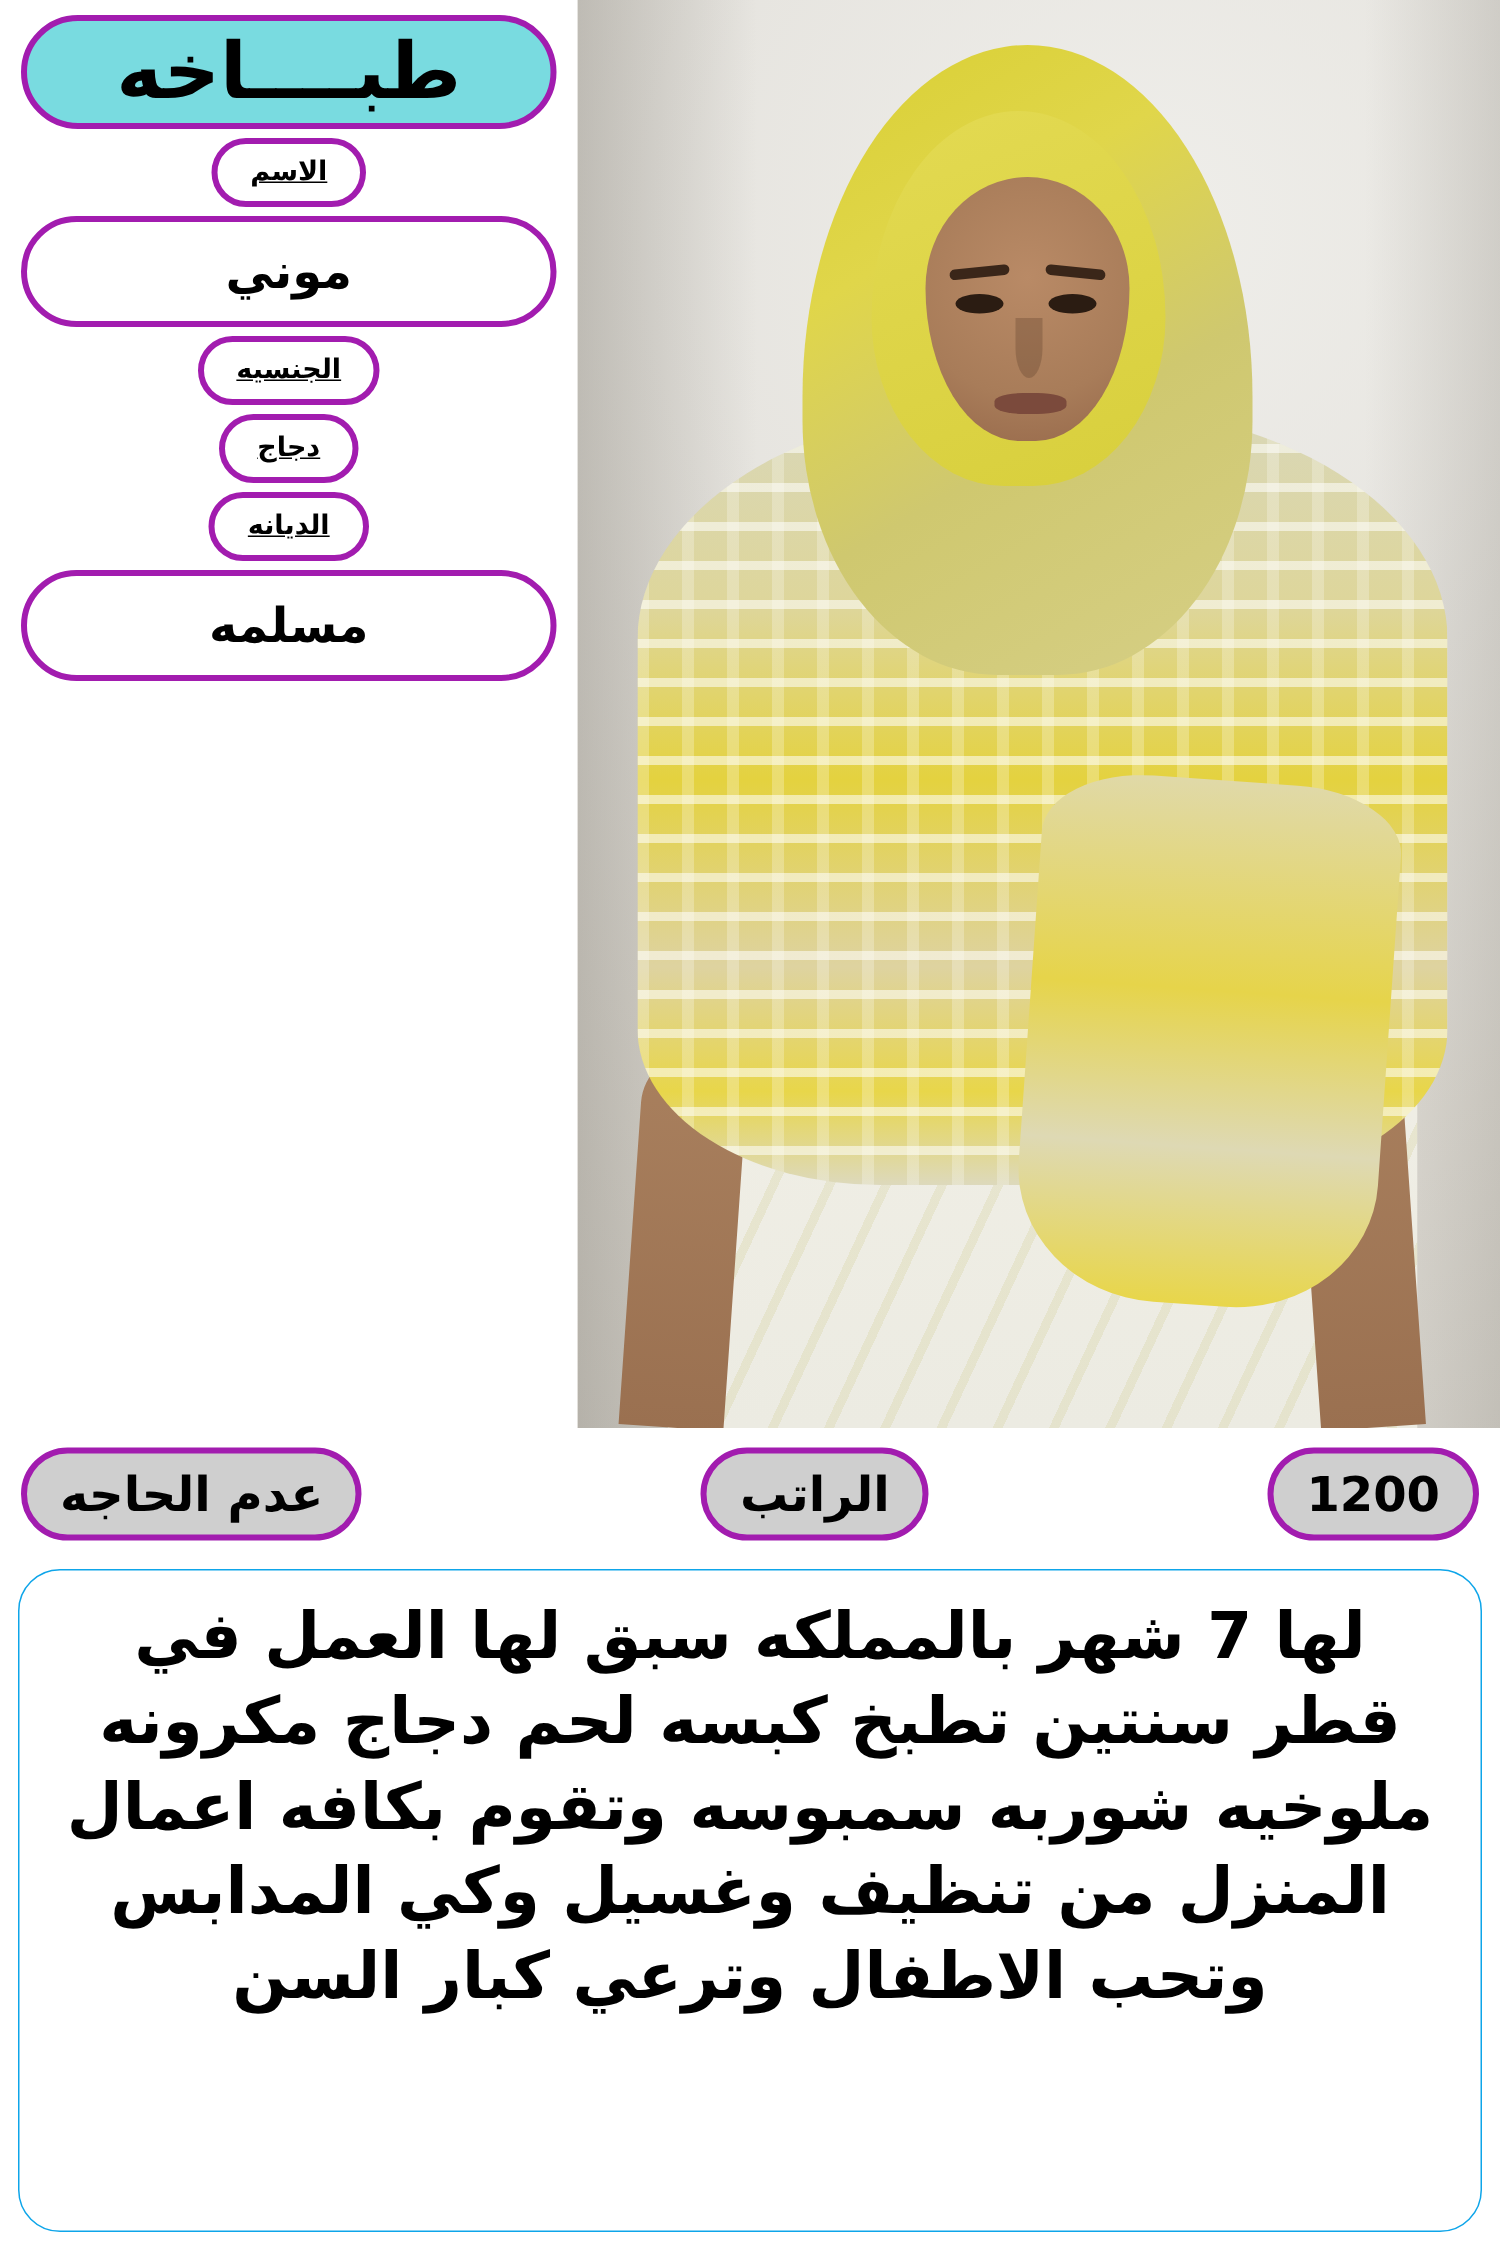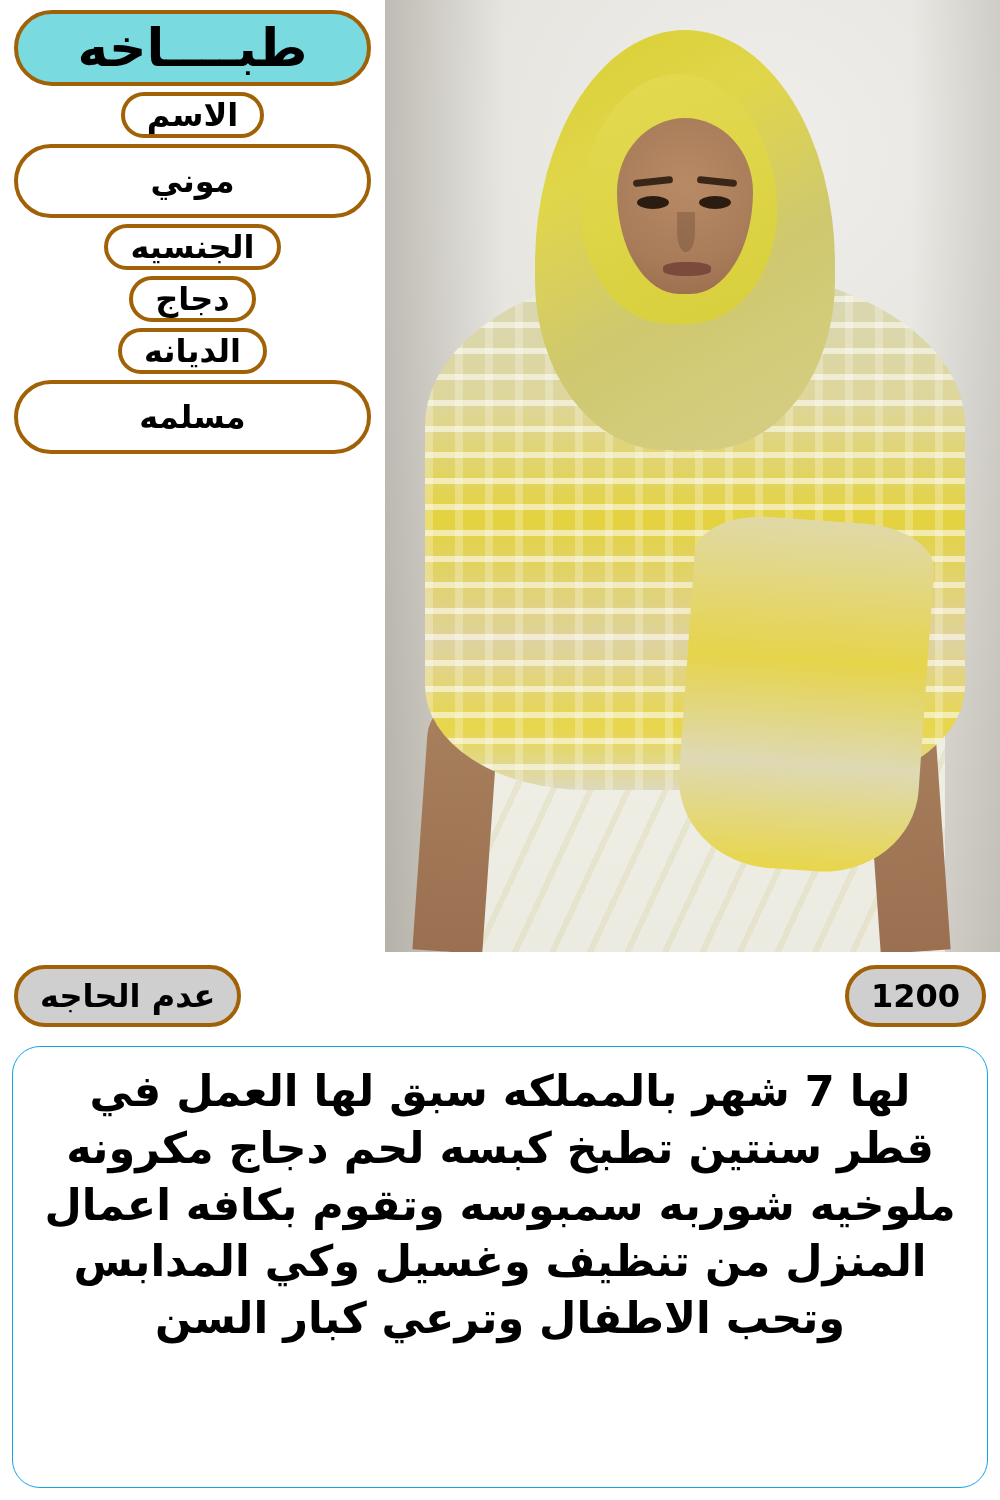--- a/index.html
+++ b/index.html
@@ -137,43 +137,44 @@
     position: absolute; left: 292px; top: 212px; width: 18px; height: 40px;
     background: rgba(90,60,40,0.30); border-radius: 0 0 50% 50%;
   }
   .mouth {
     position: absolute; left: 278px; top: 262px; width: 48px; height: 14px;
     background: #7b4a3c; border-radius: 40%;
   }
 
   
   .pill {
-    border: 4px solid #a16207;
+    border: 4px solid #a21caf;
     border-radius: 999px;
     background: #fff;
     display: flex;
     align-items: center;
     justify-content: center;
     text-align: center;
     font-weight: 700;
     color: #000;
     line-height: 1;
   }
   .pill.title {
     background: #79dbe0;
     width: 100%;
     height: 76px;
     font-size: 52px;
     letter-spacing: 2px;
   }
   .pill.label {
     height: 46px;
     padding: 0 22px;
-    font-size: 32px;
+    font-size: 18px;
     border-width: 4px;
+    text-decoration: underline;
   }
   .pill.value {
     width: 100%;
     height: 74px;
     font-size: 32px;
   }
 
   
   .strip {
     position: absolute;
@@ -252,18 +253,19 @@
         <div class="eye-r"></div>
         <div class="nose"></div>
         <div class="mouth"></div>
       </div>
     </div>
 
   </div>
 
   <div class="strip">
     <div class="pill">1200</div>
+    <div class="pill">الراتب</div>
     <div class="pill">عدم الحاجه</div>
   </div>
 
   <div class="notes">لها 7 شهر  بالمملكه سبق لها العمل في قطر سنتين تطبخ كبسه لحم دجاج مكرونه ملوخيه شوربه سمبوسه وتقوم بكافه اعمال المنزل من تنظيف وغسيل وكي المدابس وتحب الاطفال وترعي كبار السن</div>
 
 </div>
 
 </body></html>

